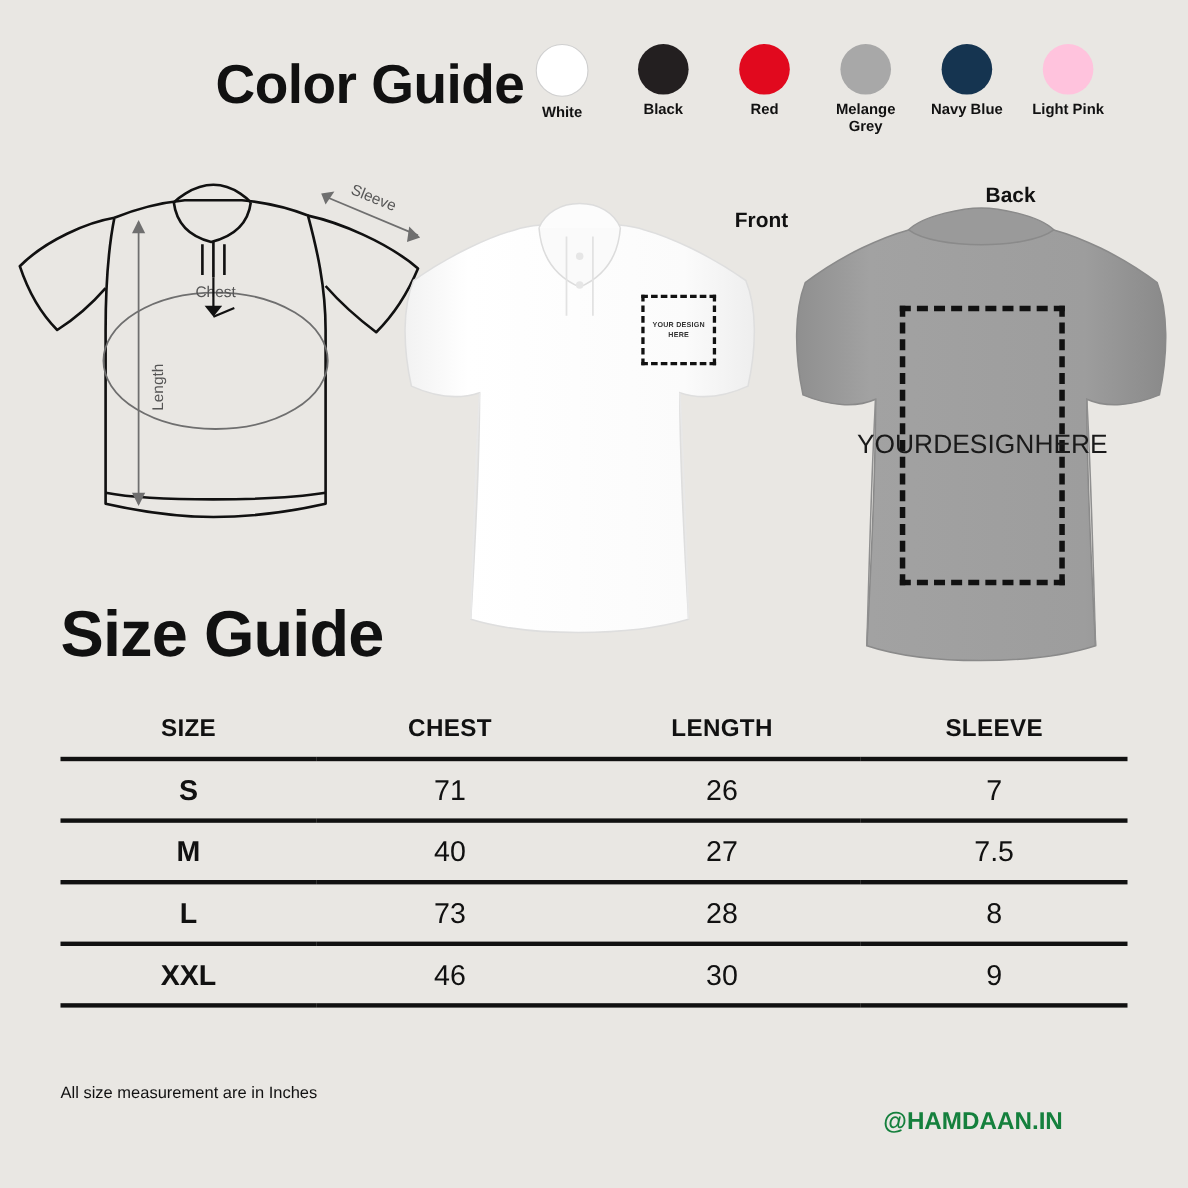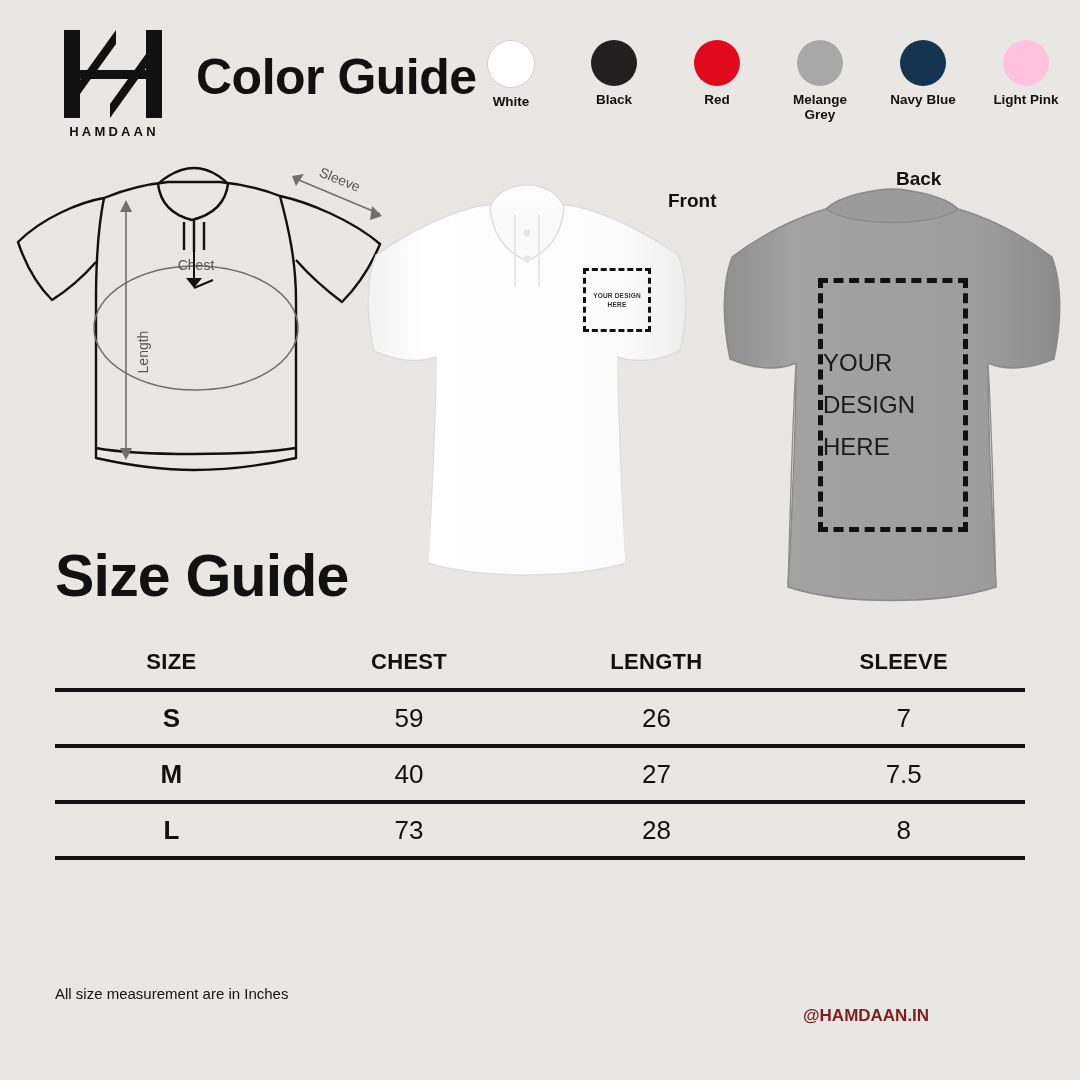--- a/index.html
+++ b/index.html
@@ -59,21 +59,21 @@
     font-size: 50px;
     font-weight: 800;
     letter-spacing: -0.5px;
     color: #111;
   }
   .swatches {
     position: absolute;
     left: 430px;
     top: 20px;
     display: flex;
-    gap: 37px;
+    gap: 26px;
     align-items: flex-start;
   }
   .swatch {
     width: 66px;
     text-align: center;
   }
   .swatch .dot {
     width: 46px;
     height: 46px;
     border-radius: 50%;
@@ -147,22 +147,22 @@
     letter-spacing: 0.2px;
   }
   .design-box-back {
     position: absolute;
     left: 818px;
     top: 278px;
     width: 140px;
     height: 244px;
     border: 5px dashed #111;
     display: flex;
-    flex-direction: column;
-    align-items: flex-start;
+    flex-direction: row;
+    align-items: center;
     justify-content: center;
     text-align: center;
     font-size: 24px;
     line-height: 42px;
     color: #1a1a1a;
   }
 
   
   .size-title {
     position: absolute;
@@ -219,42 +219,32 @@
     position: absolute;
     left: 55px;
     top: 1024px;
     font-size: 22px;
     color: #111;
   }
   .handle {
     position: absolute;
     left: 803px;
     top: 1006px;
-    font-size: 17px;
+    font-size: 22px;
     font-weight: 700;
-    color: #7f1d1d;
+    color: #15803d;
   }
 </style>
 </head>
 <body>
 
 <div class="page">
 
   <div class="header">
 
-    <div class="logo">
-      <div class="logo-mark">
-        <svg width="110" height="92" viewBox="0 0 110 92" xmlns="http://www.w3.org/2000/svg">
-          <path d="M6 2 L22 2 L22 52 L58 2 L58 16 L22 66 L22 90 L6 90 Z" fill="#111"></path>
-          <path d="M88 2 L104 2 L104 90 L88 90 L88 40 L52 90 L52 76 L88 26 Z" fill="#111"></path>
-          <rect x="22" y="42" width="66" height="9" fill="#111"></rect>
-        </svg>
-      </div>
-      <div class="logo-name">HAMDAAN</div>
-    </div>
 
     <div class="color-guide-title">Color Guide</div>
 
     <div class="swatches">
       <div class="swatch">
         <span class="dot" style="background:#ffffff;border:1px solid #cfcfcf;"></span>
         <div class="cap">White</div>
       </div>
       <div class="swatch">
         <span class="dot" style="background:#231f20;"></span>
@@ -392,35 +382,41 @@
       <tr>
         <th>SIZE</th>
         <th>CHEST</th>
         <th>LENGTH</th>
         <th>SLEEVE</th>
       </tr>
     </thead>
     <tbody>
       <tr>
         <td class="size-cell">S</td>
-        <td class="val">59</td>
+        <td class="val">71</td>
         <td class="val">26</td>
         <td class="val">7</td>
       </tr>
       <tr>
         <td class="size-cell">M</td>
         <td class="val">40</td>
         <td class="val">27</td>
         <td class="val">7.5</td>
       </tr>
       <tr>
         <td class="size-cell">L</td>
         <td class="val">73</td>
         <td class="val">28</td>
         <td class="val">8</td>
       </tr>
+      <tr>
+        <td class="size-cell">XXL</td>
+        <td class="val">46</td>
+        <td class="val">30</td>
+        <td class="val">9</td>
+      </tr>
     </tbody>
   </table>
 
   <div class="note-1">All size measurement are in Inches</div>
   <div class="handle">@HAMDAAN.IN</div>
 
 </div>
 
 </body></html>

